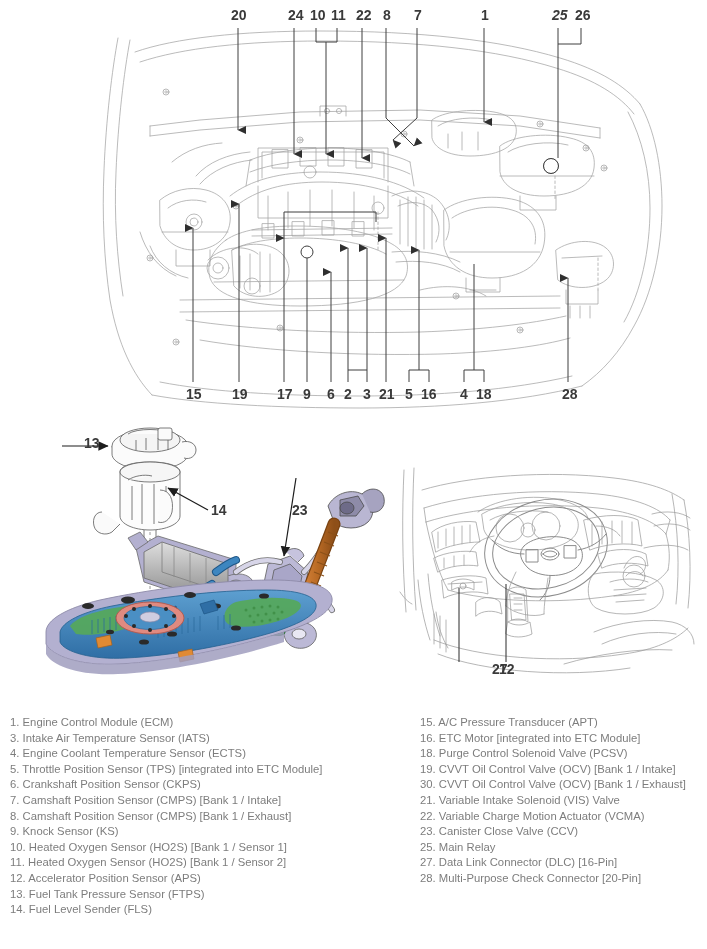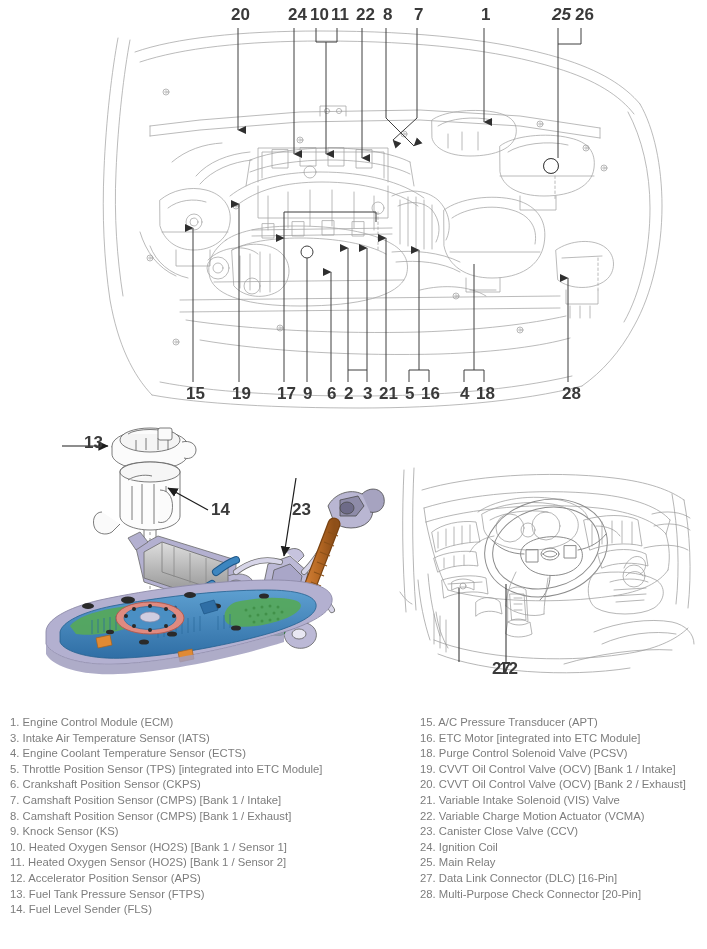--- a/index.html
+++ b/index.html
@@ -28,21 +28,21 @@
   #engine-bay-figure { left: 0px;   top: 0px;   width: 707px; height: 410px; }
   #fuel-tank-figure  { left: 40px;  top: 420px; width: 360px; height: 270px; }
   #dashboard-figure  { left: 398px; top: 462px; width: 300px; height: 228px; }
 
   .fig-svg { display: block; }
 
   
   .callout {
     position: absolute;
     font-family: "Liberation Sans", sans-serif;
-    font-size: 17px;
+    font-size: 14px;
     font-weight: 700;
     color: #3a3a3a;
     letter-spacing: 0px;
     line-height: 14px;
     white-space: nowrap;
     text-align: right;
   }
 
   
   #legend {
@@ -617,24 +617,23 @@
       <div class="legend-item">11. Heated Oxygen Sensor (HO2S) [Bank 1 / Sensor 2]</div>
       <div class="legend-item">12. Accelerator Position Sensor (APS)</div>
       <div class="legend-item">13. Fuel Tank Pressure Sensor (FTPS)</div>
       <div class="legend-item">14. Fuel Level Sender (FLS)</div>
     </div>
     <div class="legend-col" id="legend-col-right">
       <div class="legend-item">15. A/C Pressure Transducer (APT)</div>
       <div class="legend-item">16. ETC Motor [integrated into ETC Module]</div>
       <div class="legend-item">18. Purge Control Solenoid Valve (PCSV)</div>
       <div class="legend-item">19. CVVT Oil Control Valve (OCV) [Bank 1 / Intake]</div>
-      <div class="legend-item">20. CVVT Oil Control Valve (OCV) [Bank 2 / Exhaust]</div>
+      <div class="legend-item">30. CVVT Oil Control Valve (OCV) [Bank 1 / Exhaust]</div>
       <div class="legend-item">21. Variable Intake Solenoid (VIS) Valve</div>
       <div class="legend-item">22. Variable Charge Motion Actuator (VCMA)</div>
       <div class="legend-item">23. Canister Close Valve (CCV)</div>
-      <div class="legend-item">24. Ignition Coil</div>
       <div class="legend-item">25. Main Relay</div>
       <div class="legend-item">27. Data Link Connector (DLC) [16-Pin]</div>
       <div class="legend-item">28. Multi-Purpose Check Connector [20-Pin]</div>
     </div>
   </div>
 
 </div>
 
 </body></html>

